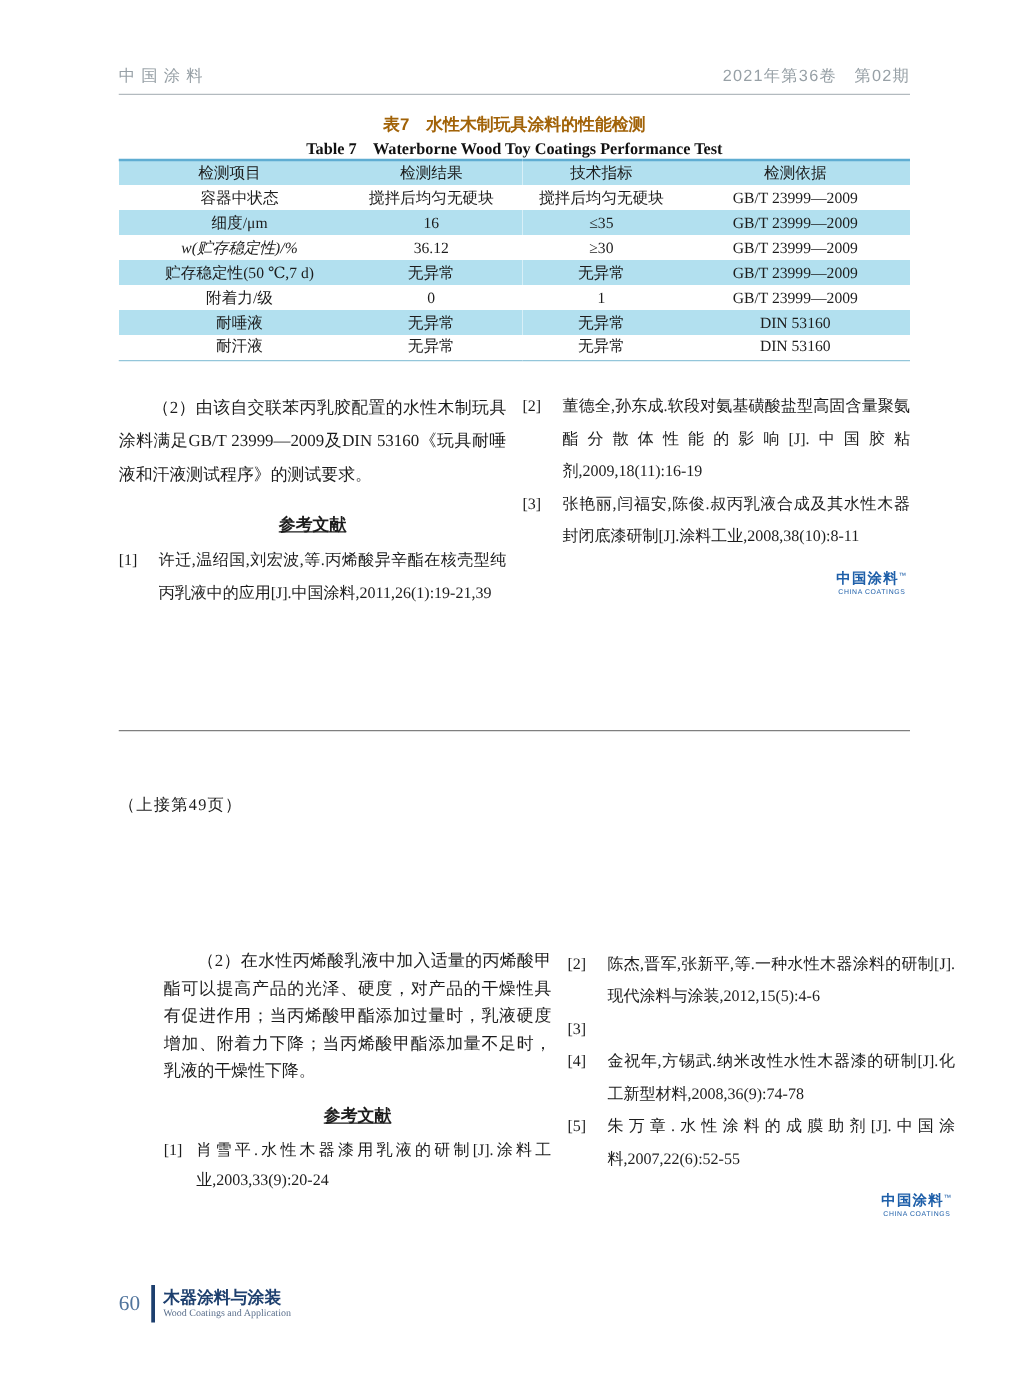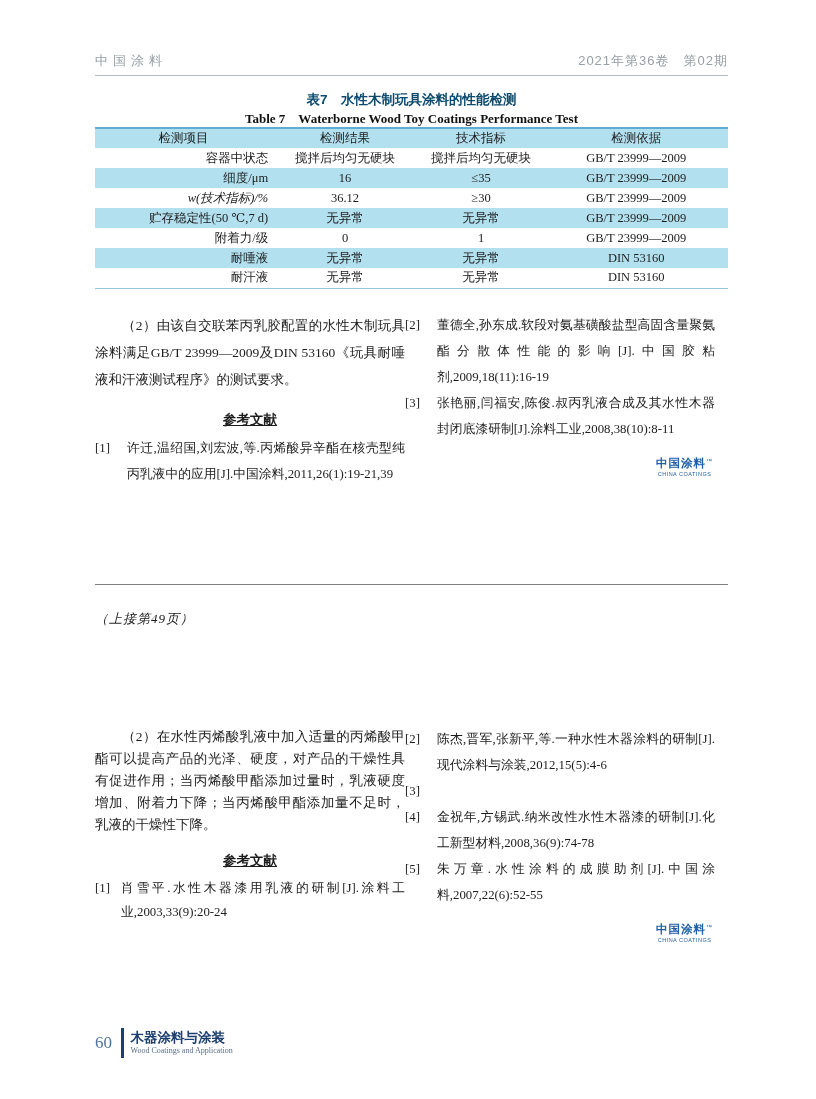--- a/index.html
+++ b/index.html
@@ -31,21 +31,21 @@
     color:var(--hdr-gray);font-size:13px;
     font-family:"Liberation Sans","DejaVu Sans",sans-serif;
   }
   .journal-name{letter-spacing:5px;}
   .issue-info{letter-spacing:1px;}
 
   
   .tbl-title-zh{
     top:91px;left:95px;width:633px;text-align:center;
     font-family:"Liberation Sans","DejaVu Sans",sans-serif;
-    font-weight:bold;font-size:13.5px;color:#0c4a6e;
+    font-weight:bold;font-size:13.5px;color:#a16207;
   }
   .tbl-title-en{
     top:110px;left:95px;width:633px;text-align:center;
     font-weight:bold;font-size:13px;color:#111;
   }
 
   
   .perf-table{
     top:127px;left:95px;width:633px;
     border-collapse:collapse;table-layout:fixed;
@@ -56,26 +56,26 @@
   .perf-table th,.perf-table td{
     height:20px;padding:0 4px;text-align:center;vertical-align:middle;
     font-weight:normal;white-space:nowrap;overflow:hidden;
   }
   .perf-table col.c1{width:28%;}
   .perf-table col.c2{width:23%;}
   .perf-table col.c3{width:20%;}
   .perf-table col.c4{width:29%;}
   .perf-table thead tr{background:var(--tbl-blue);}
   .perf-table tbody tr:nth-child(even){background:var(--tbl-blue);}
-  .perf-table td:first-child{text-align:right;padding-left:20px;}
+  .perf-table td:first-child{text-align:center;padding-left:20px;}
 
   
   .two-col{
     left:95px;width:633px;
-    display:flex;gap:0;
+    display:flex;gap:13px;
   }
   .col{width:310px;}
   .para{
     font-size:13.5px;line-height:27px;text-align:justify;text-indent:2em;
   }
   .para-tight{line-height:22px;}
   .refs-heading{
     text-align:center;font-weight:bold;font-size:13.5px;
     font-family:"Liberation Sans","DejaVu Sans",sans-serif;
     margin:14px 0 6px 0;
@@ -98,21 +98,21 @@
     color:var(--logo-blue);font-size:5.5px;margin-top:2.5px;letter-spacing:0.5px;
     font-family:"Liberation Sans","DejaVu Sans",sans-serif;
   }
 
   
   .section-divider{
     top:584px;left:95px;width:633px;height:0;
     border-top:1.8px solid var(--divider);
   }
   .continuation-note{
-    top:610px;left:95px;font-size:13px;font-style:italic;letter-spacing:1px;
+    top:635px;left:95px;font-size:13px;letter-spacing:1px;
   }
 
   
   .page-footer{
     top:1028px;left:95px;display:flex;align-items:center;
   }
   .footer-page-num{
     color:var(--footer-num);font-size:17px;margin-right:9px;
   }
   .footer-bar{
@@ -159,21 +159,21 @@
       <td>搅拌后均匀无硬块</td>
       <td>GB/T 23999—2009</td>
     </tr>
     <tr>
       <td>细度/μm</td>
       <td>16</td>
       <td>≤35</td>
       <td>GB/T 23999—2009</td>
     </tr>
     <tr>
-      <td style="font-style:italic;">w(技术指标)/%</td>
+      <td style="font-style:italic;">w(贮存稳定性)/%</td>
       <td>36.12</td>
       <td>≥30</td>
       <td>GB/T 23999—2009</td>
     </tr>
     <tr>
       <td>贮存稳定性(50 ℃,7 d)</td>
       <td>无异常</td>
       <td>无异常</td>
       <td>GB/T 23999—2009</td>
     </tr>
@@ -220,21 +220,21 @@
       <div class="logo-zh"><span>中国涂料</span><span class="tm">™</span></div>
       <div class="logo-en">CHINA COATINGS</div>
     </div>
   </div>
 </div>
 
 <div class="abs section-divider"></div>
 
 <div class="abs continuation-note">（上接第49页）</div>
 
-<div class="abs two-col" style="top:726px;">
+<div class="abs two-col" style="top:758px;margin-left:36px;">
   <div class="col">
     <p class="para para-tight">（2）在水性丙烯酸乳液中加入适量的丙烯酸甲酯可以提高产品的光泽、硬度，对产品的干燥性具有促进作用；当丙烯酸甲酯添加过量时，乳液硬度增加、附着力下降；当丙烯酸甲酯添加量不足时，乳液的干燥性下降。</p>
     <div class="refs-heading" style="margin-top:16px;">参考文献</div>
     <div class="ref" style="line-height:24px;">
       <span class="ref-num" style="flex-basis:26px;">[1]</span>
       <span class="ref-text">肖雪平.水性木器漆用乳液的研制[J].涂料工业,2003,33(9):20-24</span>
     </div>
   </div>
   <div class="col">
     <div class="ref">

